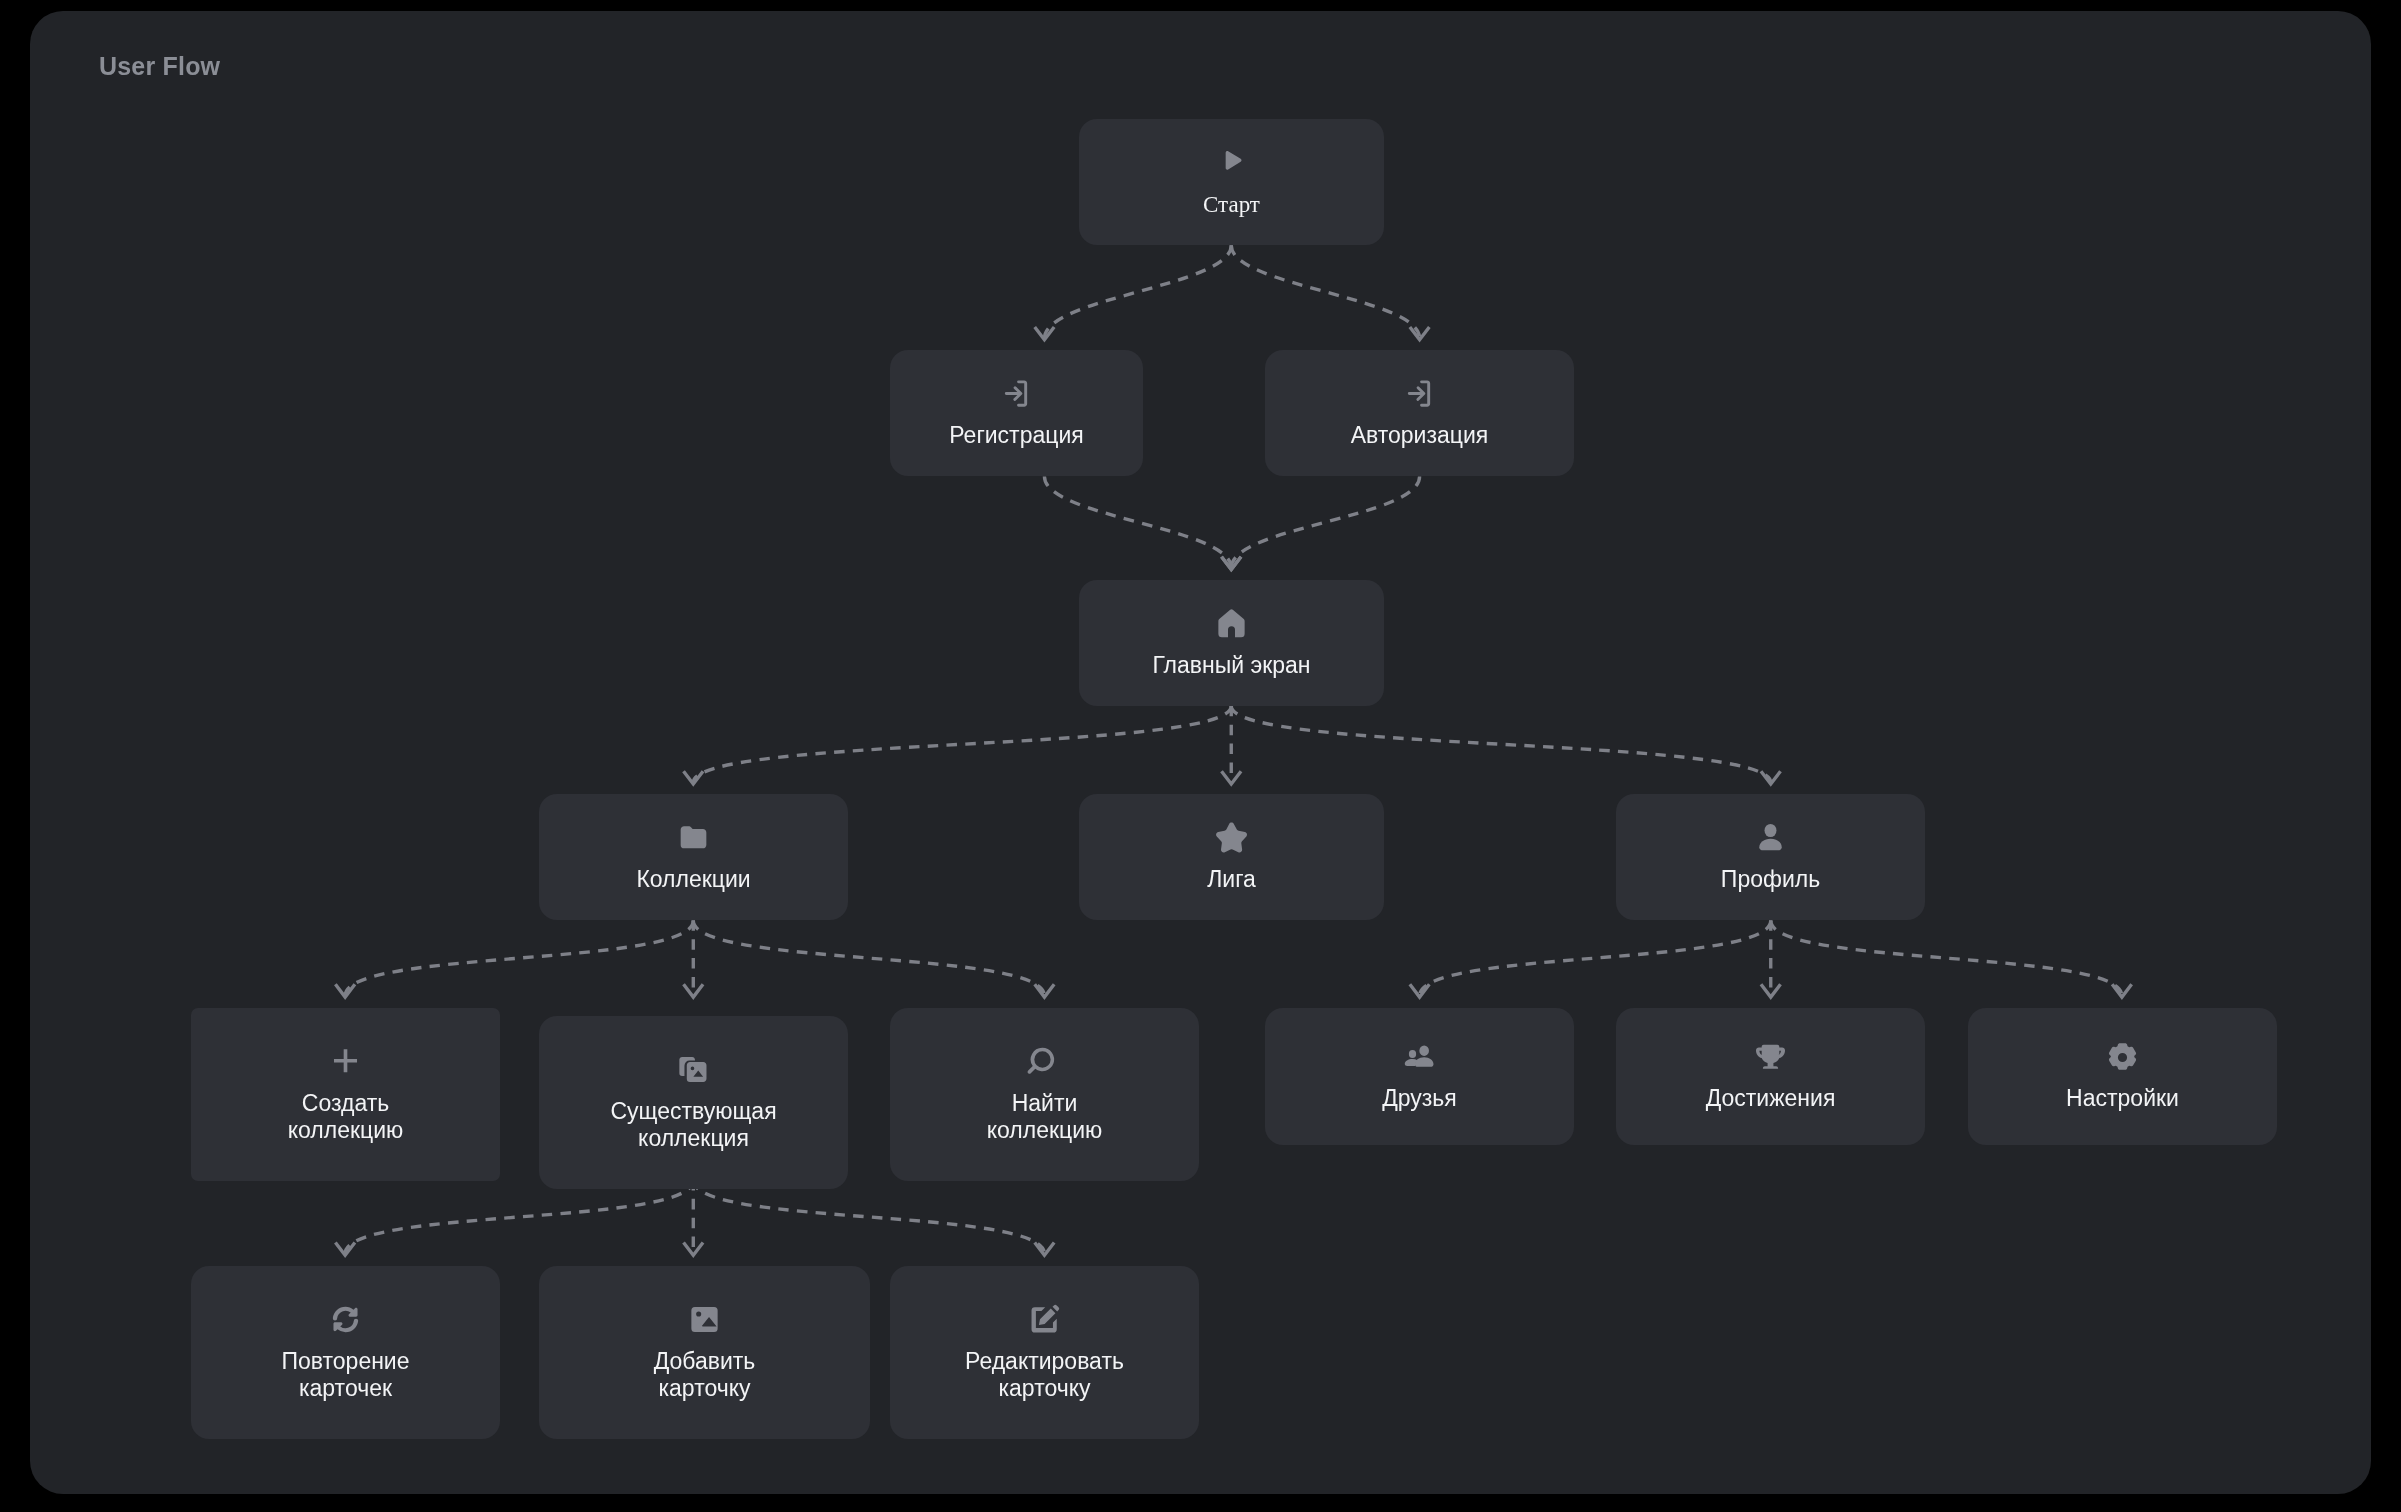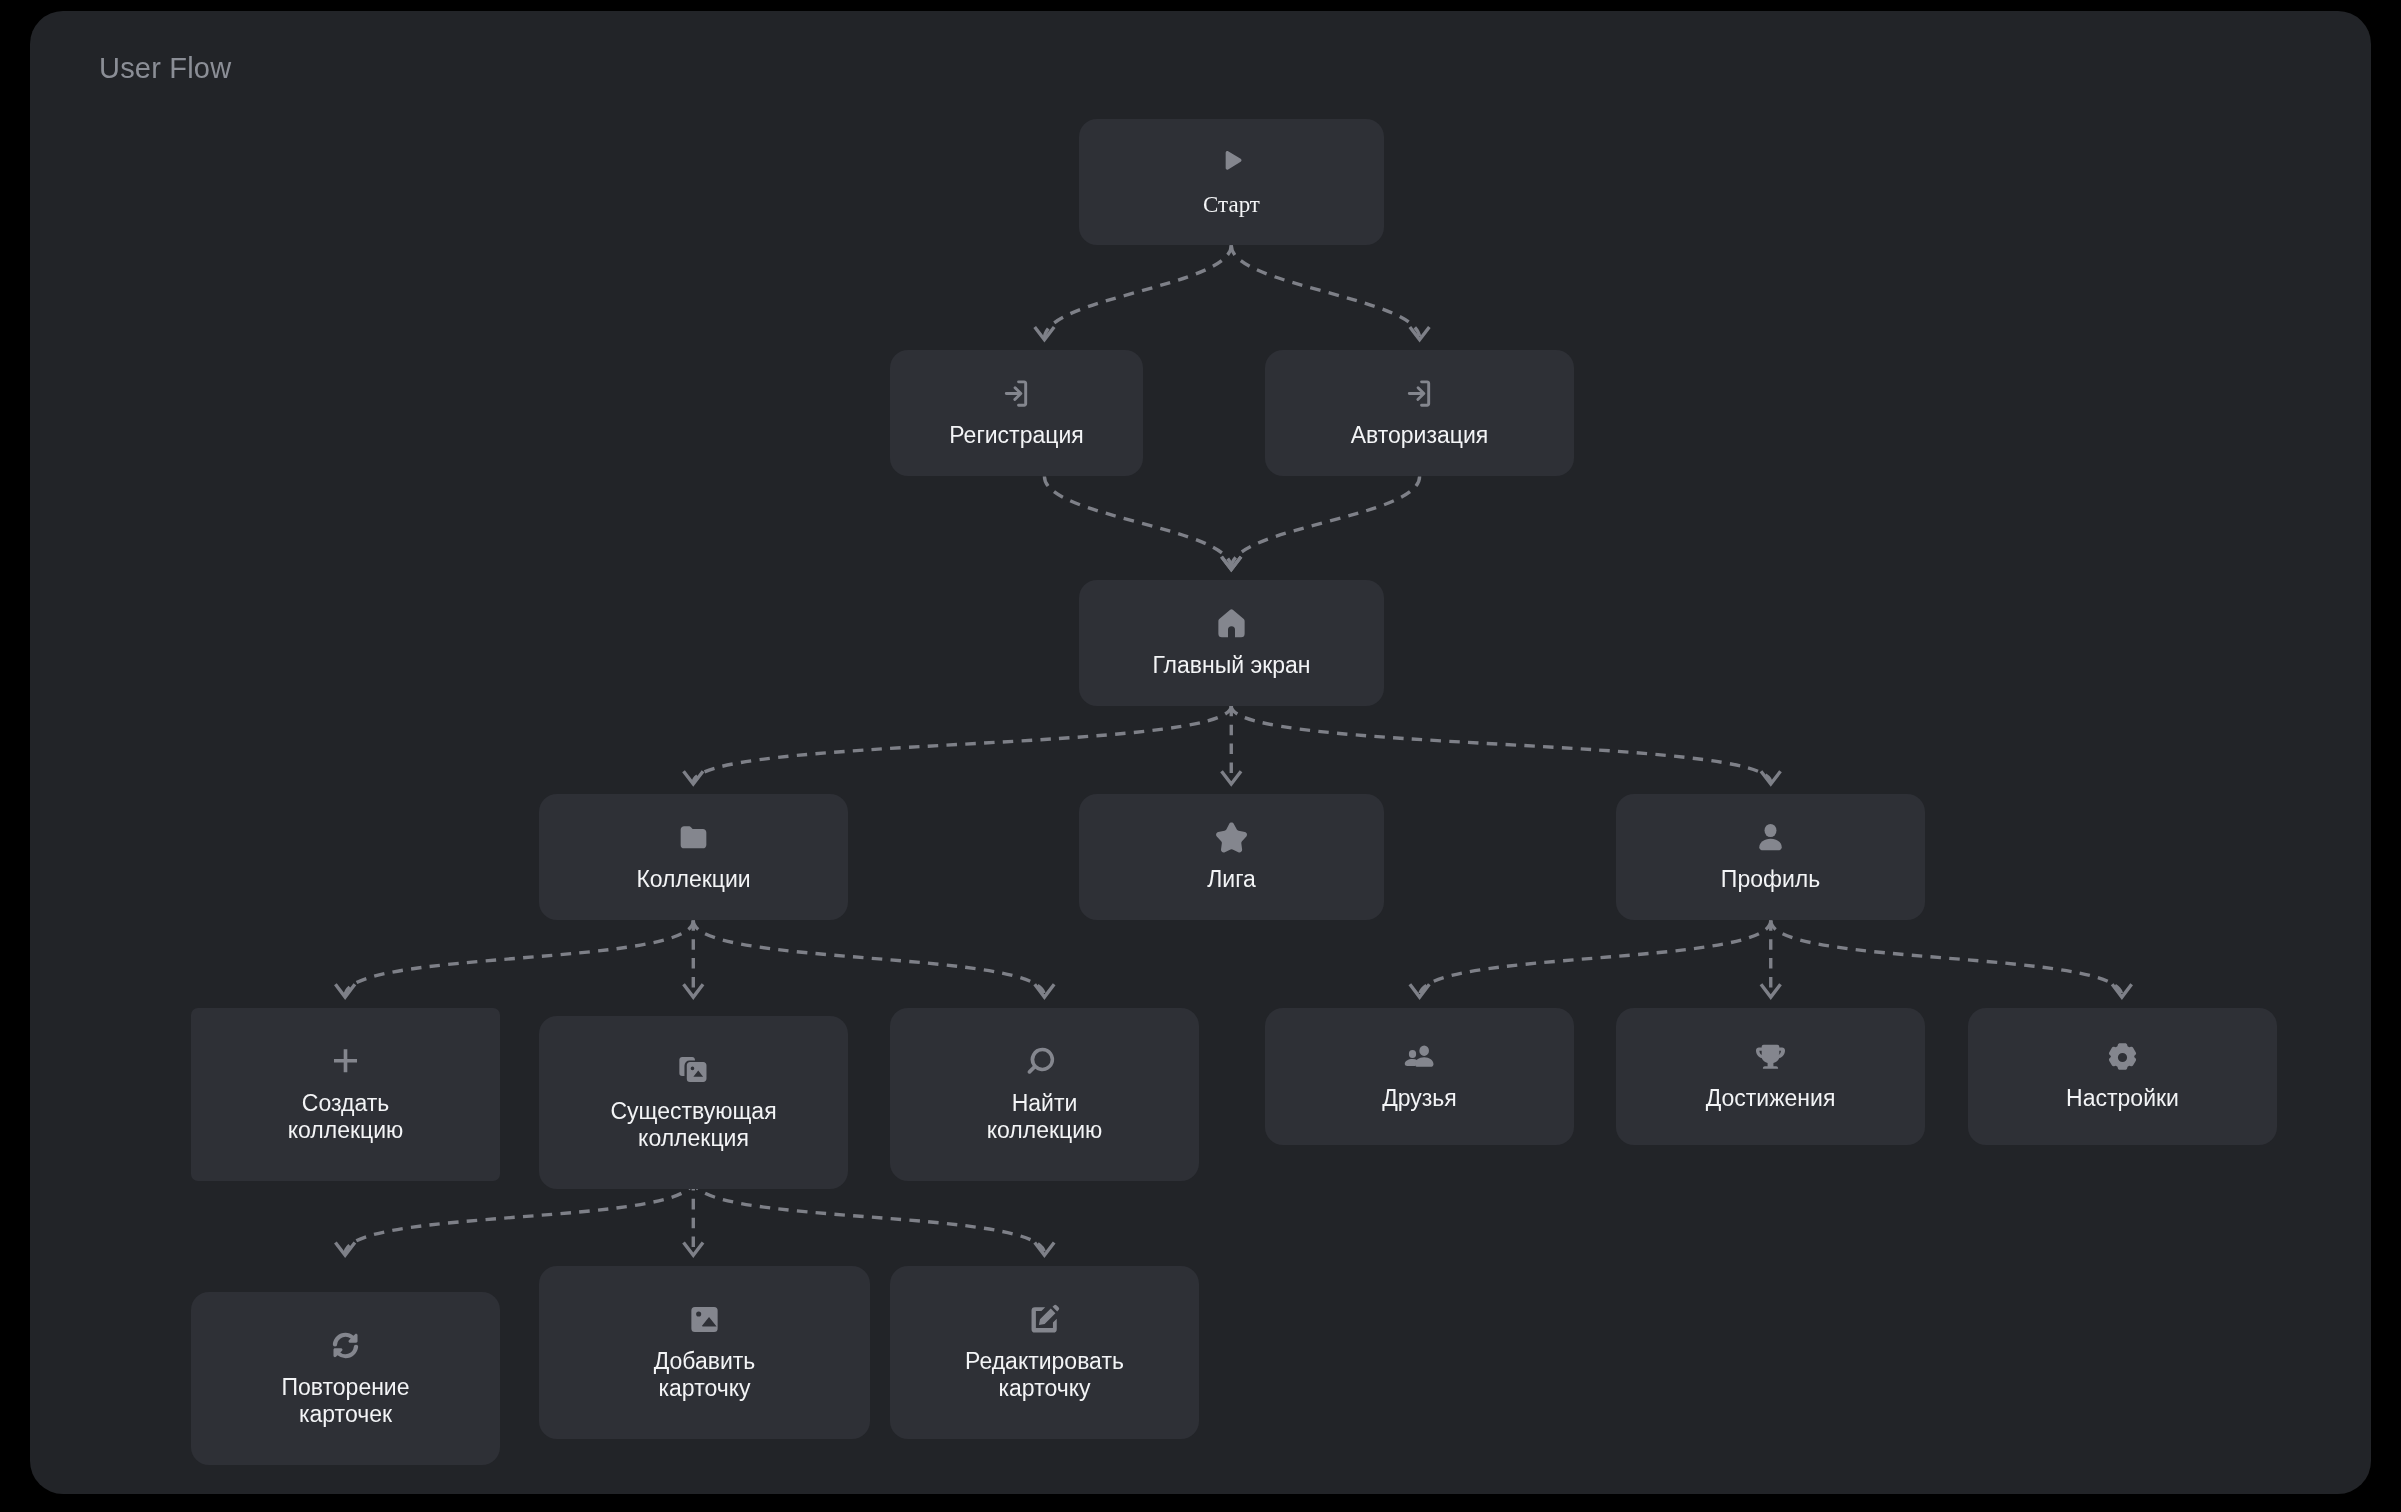--- a/index.html
+++ b/index.html
@@ -20,24 +20,24 @@
     height: 1483px;
     background: #222428;
     border-radius: 33px;
     overflow: hidden;
   }
 
   #title {
     position: absolute;
     left: 69px;
     top: 41px;
-    font-size: 29px;
+    font-size: 25px;
     color: #8b8e96;
     letter-spacing: 0.2px;
-    font-weight: 400;
+    font-weight: 700;
   }
 
   #edges {
     position: absolute;
     left: 0;
     top: 0;
     width: 2341px;
     height: 1483px;
     pointer-events: none;
   }
@@ -255,21 +255,21 @@
         <span class="lbl">Достижения</span>
       </div>
       <div class="node" style="left: 1938px; top: 997px; width: 309px; height: 137px;">
         <span class="ico">
           <svg viewBox="0 0 24 24">
             <path d="M10.15 2.2h3.7c.6 0 1.12.4 1.28.97l.33 1.2c.4.18.78.4 1.13.65l1.2-.33a1.33 1.33 0 0 1 1.5.6l1.85 3.2c.3.52.2 1.17-.24 1.58l-.9.84c.3.27.04.54 0 .82l.9.84c.44.41.54 1.06.24 1.58l-1.85 3.2c-.3.52-.92.76-1.5.6l-1.2-.33c-.35.25-.73.47-1.13.65l-.33 1.2c-.16.57-.68.97-1.28.97h-3.7c-.6 0-1.12-.4-1.28-.97l-.33-1.2c-.4-.18-.78-.4-1.13-.65l-1.2.33a1.33 1.33 0 0 1-1.5-.6l-1.85-3.2a1.33 1.33 0 0 1 .24-1.58l.9-.84a7.6 7.6 0 0 1 0-.82l-.9-.84a1.33 1.33 0 0 1-.24-1.58l1.85-3.2c.3-.52.92-.76 1.5-.6l1.2.33c.35-.25.73-.47 1.13-.65l.33-1.2c.16-.57.68-.97 1.28-.97zM12 8.85A3.15 3.15 0 1 0 12 15.15 3.15 3.15 0 0 0 12 8.85z"></path>
           </svg>
         </span>
         <span class="lbl">Настройки</span>
       </div>
-      <div class="node" style="left: 161px; top: 1255px; width: 309px; height: 173px; margin-top: 26px;">
+      <div class="node" style="left: 161px; top: 1255px; width: 309px; height: 173px;">
         <span class="ico">
           <svg viewBox="0 0 24 24">
             <path d="M12 3.3c2.1 0 4 .78 5.45 2.06l1.1-1.1c.63-.63 1.7-.18 1.7.7v4.2c0 .55-.45 1-1 1h-4.2c-.89 0-1.33-1.07-.7-1.7l1.23-1.23A5.75 5.75 0 0 0 6.3 11.1a1.5 1.5 0 1 1-3 0A8.7 8.7 0 0 1 12 3.3z"></path>
             <path d="M12 20.7a8.67 8.67 0 0 1-5.45-2.06l-1.1 1.1c-.63.63-1.7.18-1.7-.7v-4.2c0-.55.45-1 1-1h4.2c.89 0 1.33 1.07.7 1.7L8.42 16.77A5.75 5.75 0 0 0 17.7 12.9a1.5 1.5 0 1 1 3 0 8.7 8.7 0 0 1-8.7 7.8z"></path>
           </svg>
         </span>
         <span class="lbl">Повторение
 карточек</span>
       </div>
       <div class="node" style="left: 509px; top: 1255px; width: 331px; height: 173px;">

